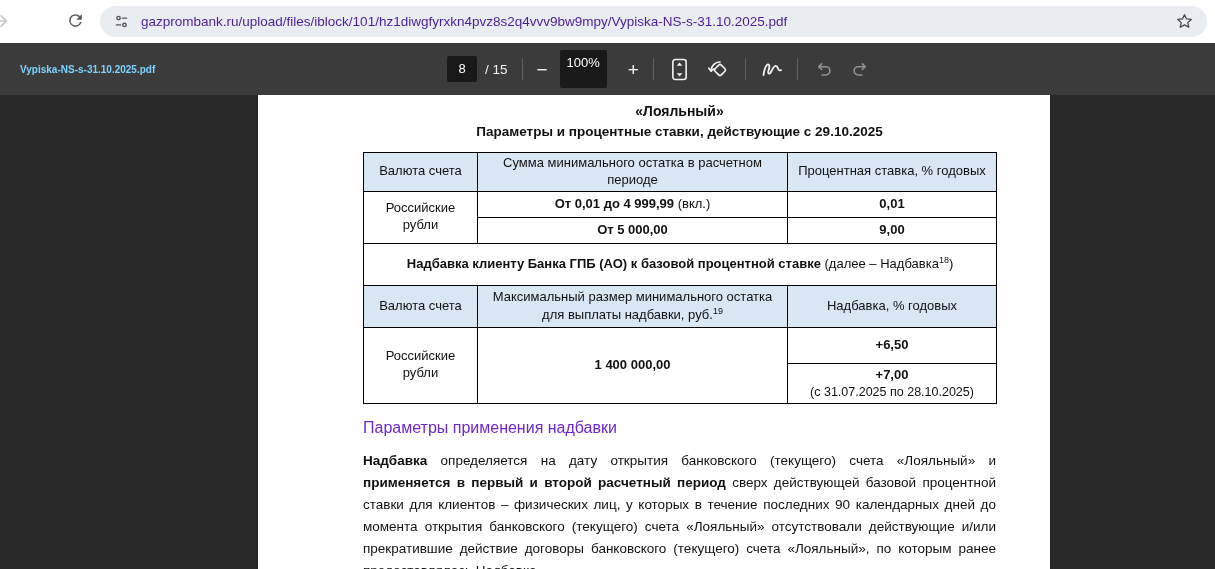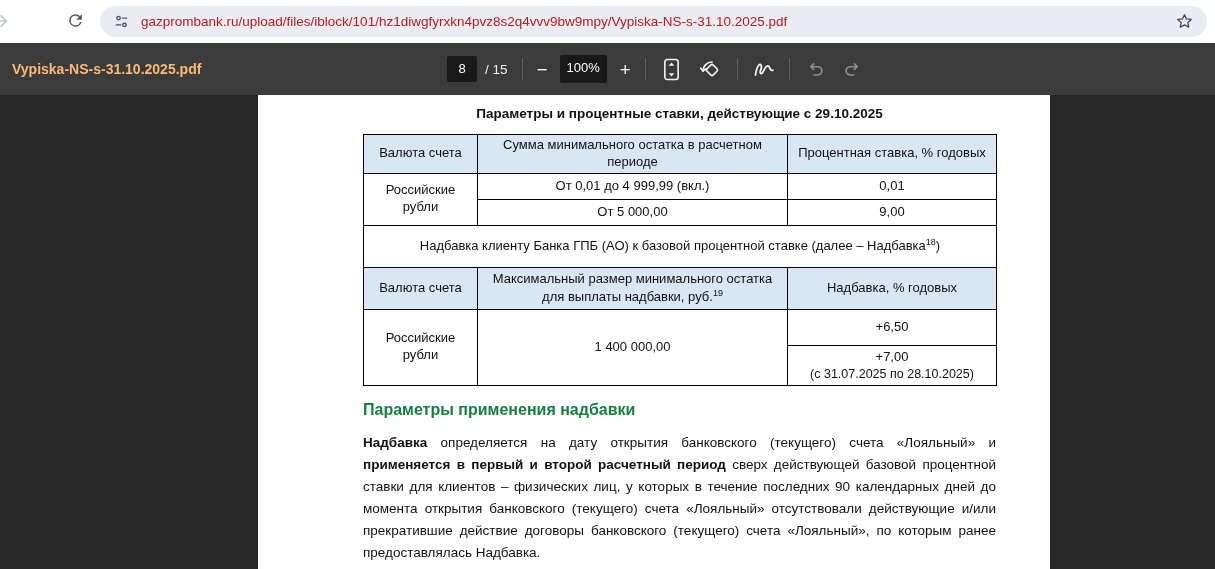--- a/index.html
+++ b/index.html
@@ -6,33 +6,33 @@
   html,body { width:1215px; height:569px; overflow:hidden; background:#282828;
               font-family:"Liberation Sans", sans-serif; }
 
   
   .browser-bar { position:relative; width:1215px; height:43px; background:#ffffff; }
   .nav-forward { position:absolute; left:-9px; top:11px; }
   .reload-btn  { position:absolute; left:66px; top:11px; cursor:pointer; background:none; border:none; }
   .url-pill { position:absolute; left:100px; right:8px; top:6px; height:31px;
               background:#e9edf1; border-radius:16px; display:flex; align-items:center;
               padding:0 13px; }
-  .url-text { flex:1; margin-left:11px; font-size:13.5px; color:#b91c1c;
+  .url-text { flex:1; margin-left:11px; font-size:13.5px; color:#4c1d95;
               white-space:nowrap; overflow:hidden; }
   .star-btn { background:none; border:none; cursor:pointer; display:flex; align-items:center; }
 
   
   .pdf-toolbar { position:relative; width:1215px; height:52px; background:#3b3b3b; }
-  .pdf-filename { position:absolute; left:12px; top:50%; transform:translateY(-50%);
-                  color:#fdba74; font-size:14px; font-weight:bold; }
+  .pdf-filename { position:absolute; left:20px; top:50%; transform:translateY(-50%);
+                  color:#7dd3fc; font-size:10px; font-weight:bold; }
   .tb-center { position:absolute; left:447px; top:0; height:52px; display:flex; align-items:center; }
   .tb-box { background:#191919; color:#ffffff; font-size:13px; text-align:center;
             border:none; border-radius:2px; }
   .page-box { width:30px; height:26px; line-height:26px; margin-right:8px; }
-  .zoom-box { width:47px; height:28px; line-height:26px; margin:0 13px; }
+  .zoom-box { width:47px; height:38px; line-height:26px; margin:0 21px; }
   .tb-label { color:#f1f1f1; font-size:13.5px; margin-right:14px;text-align:right; }
   .tb-sep { width:1px; height:22px; background:#5f5f5f; margin-right:14px; }
   .tb-btn { background:none; border:none; color:#f1f1f1; cursor:pointer;
             display:flex; align-items:center; justify-content:center; padding:0; }
   .tb-glyph { font-size:19px; line-height:1; }
   .mr12{margin-right:12px;} .mr14{margin-right:14px;} .mr16{margin-right:16px;} .mr18{margin-right:18px;}
   .tb-btn[disabled] { cursor:default; }
 
   
   .viewer { position:absolute; top:95px; left:0; width:1215px; height:474px;
@@ -43,25 +43,25 @@
   .doc-title { text-align:center; font-size:14px; font-weight:bold; margin-top:2px; }
   .doc-subtitle { text-align:center; font-size:13.5px; margin-top:5px;font-weight:bold; }
 
   table.rates { border-collapse:collapse; width:633px; margin-top:13px;
                 font-size:13px; table-layout:fixed;padding-left:37px; }
   table.rates td { border:1.5px solid #000; text-align:center; vertical-align:middle;
                    padding:2px 6px; line-height:1.3; }
   td.hdr { background:#d9e7f5; }
   .h36{height:36px;} .h26{height:26px;} .h42{height:42px;} .h38{height:36px;}
   td.merged { text-align:left; padding-left:10px; font-size:13px; }
-  .b { font-weight:normal; }
+  .b { font-weight:bold; }
   .note { font-weight:normal; font-size:12.5px;margin-top:20px; }
   sup { font-size:9px; }
 
-  .section-heading { margin-top:15px; font-size:16px; font-weight:bold; color:#15803d; }
+  .section-heading { margin-top:15px; font-size:16px; font-weight:normal; color:#6d28d9; }
   .body-par { margin-top:13px; width:633px; font-size:13.5px; line-height:22px;
               text-align:justify; color:#111; }
 </style>
 </head>
 <body>
 
 <div class="browser-bar">
   <span class="nav-forward">
     <svg width="20" height="20" viewBox="0 0 24 24">
         <path d="M4 11h12l-5-5 1.4-1.4L19.8 12l-7.4 7.4L11 18l5-5H4z" fill="#c4c7ca"></path>
@@ -138,20 +138,21 @@
         <path d="M16.5 9.5H9a4.5 4.5 0 0 0 0 9h4"></path>
           <path d="M13.5 6.5l3 3-3 3"></path>
       </svg>
     </button>
   </div>
 </div>
 
 <div class="viewer">
   <div class="page">
 
+    <div class="doc-title">«Лояльный»</div>
     <div class="doc-subtitle">Параметры и процентные ставки, действующие с 29.10.2025</div>
 
     <table class="rates">
       <colgroup>
           <col style="width:114px">
           <col style="width:310px">
           <col style="width:209px">
         </colgroup>
       <tbody>
           <tr>

